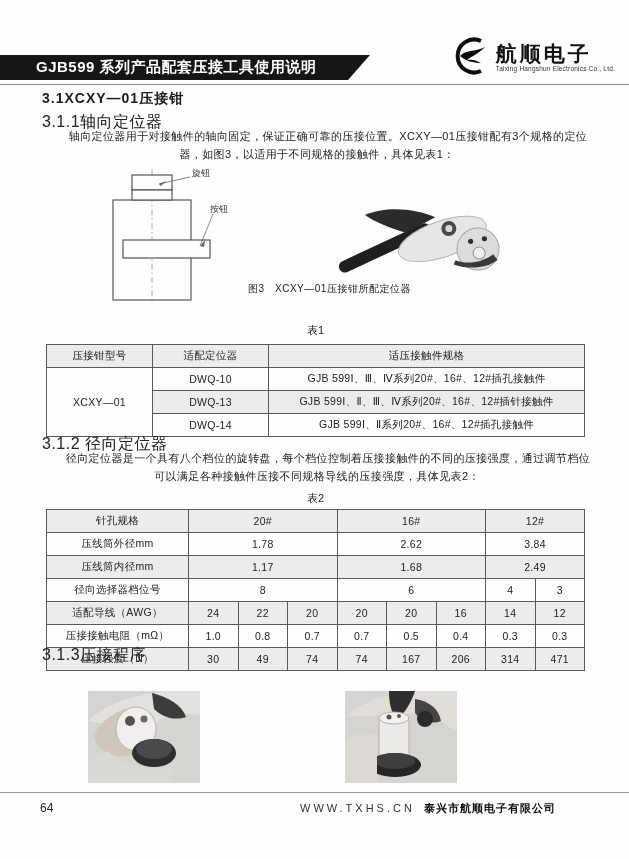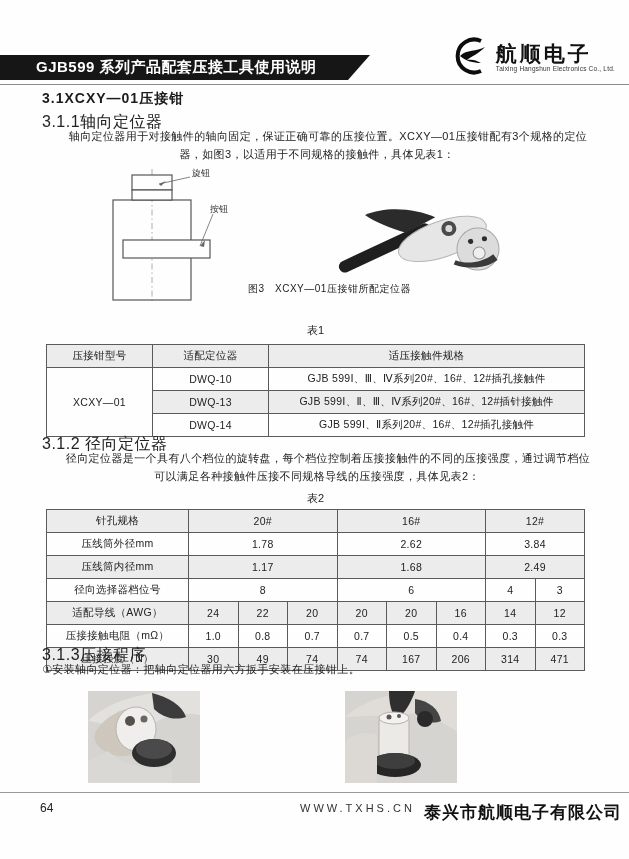--- a/index.html
+++ b/index.html
@@ -65,21 +65,21 @@
   tr:nth-child(odd) td { background:#ececec; }
   td.span-white { background:#fefefe !important; }
 
   
   .photo { position:absolute; }
 
   
   .footer-rule { position:absolute; left:0; top:792px; width:629px; border-top:1px solid #9a9a9a; }
   .footer-page { position:absolute; left:40px; top:801px; font-size:12px; color:#222; }
   .footer-url  { position:absolute; left:300px; top:802px; font-size:11px; letter-spacing:3px; color:#333; }
-  .footer-co   { position:absolute; left:424px; top:801px; font-size:17px; font-weight:bold; color:#111; letter-spacing:1px;text-align:right; }
+  .footer-co   { position:absolute; left:424px; top:801px; font-size:11px; font-weight:bold; color:#111; letter-spacing:1px;text-align:right; }
 
   svg text { font-family:"Liberation Sans","DejaVu Sans",sans-serif; }
 </style>
 </head>
 <body>
 
 <div id="page">
 
   <div class="topbar">
     <span>GJB599 系列产品配套压接工具使用说明</span>
@@ -235,21 +235,20 @@
         <td>167</td>
         <td>206</td>
         <td>314</td>
         <td>471</td>
       </tr>
     </tbody>
       </table>
   </div>
 
   <div class="h-sub" style="top:645px;">3.1.3压接程序</div>
-  <div class="step" style="top:662px;">①安装轴向定位器：把轴向定位器用六方扳手安装在压接钳上。</div>
 
   <div class="photo" style="left:88px; top:691px;">
     <svg width="112" height="92" viewBox="0 0 112 92">
       <rect x="0" y="0" width="112" height="92" fill="#d6d4d0"></rect>
       <path d="M0 30 C 20 10, 50 4, 78 0 L 112 0 L 112 24 C 90 20, 70 26, 58 40 Z" fill="#e3e1dd"></path>
       <path d="M64 2 C 80 6, 94 14, 98 26 C 86 30, 74 26, 66 18 Z" fill="#3c3c3c"></path>
       <path d="M8 40 C 20 22, 40 14, 56 18 C 66 22, 70 32, 66 44 C 58 62, 36 70, 20 62 C 8 56, 4 48, 8 40 Z" fill="#cdc7be"></path>
       <ellipse cx="48" cy="38" rx="20" ry="22" fill="#efeeec" stroke="#b8b4ae" stroke-width="1"></ellipse>
       <circle cx="42" cy="30" r="5" fill="#55504a"></circle>
       <circle cx="56" cy="28" r="3.5" fill="#6b665f"></circle>

